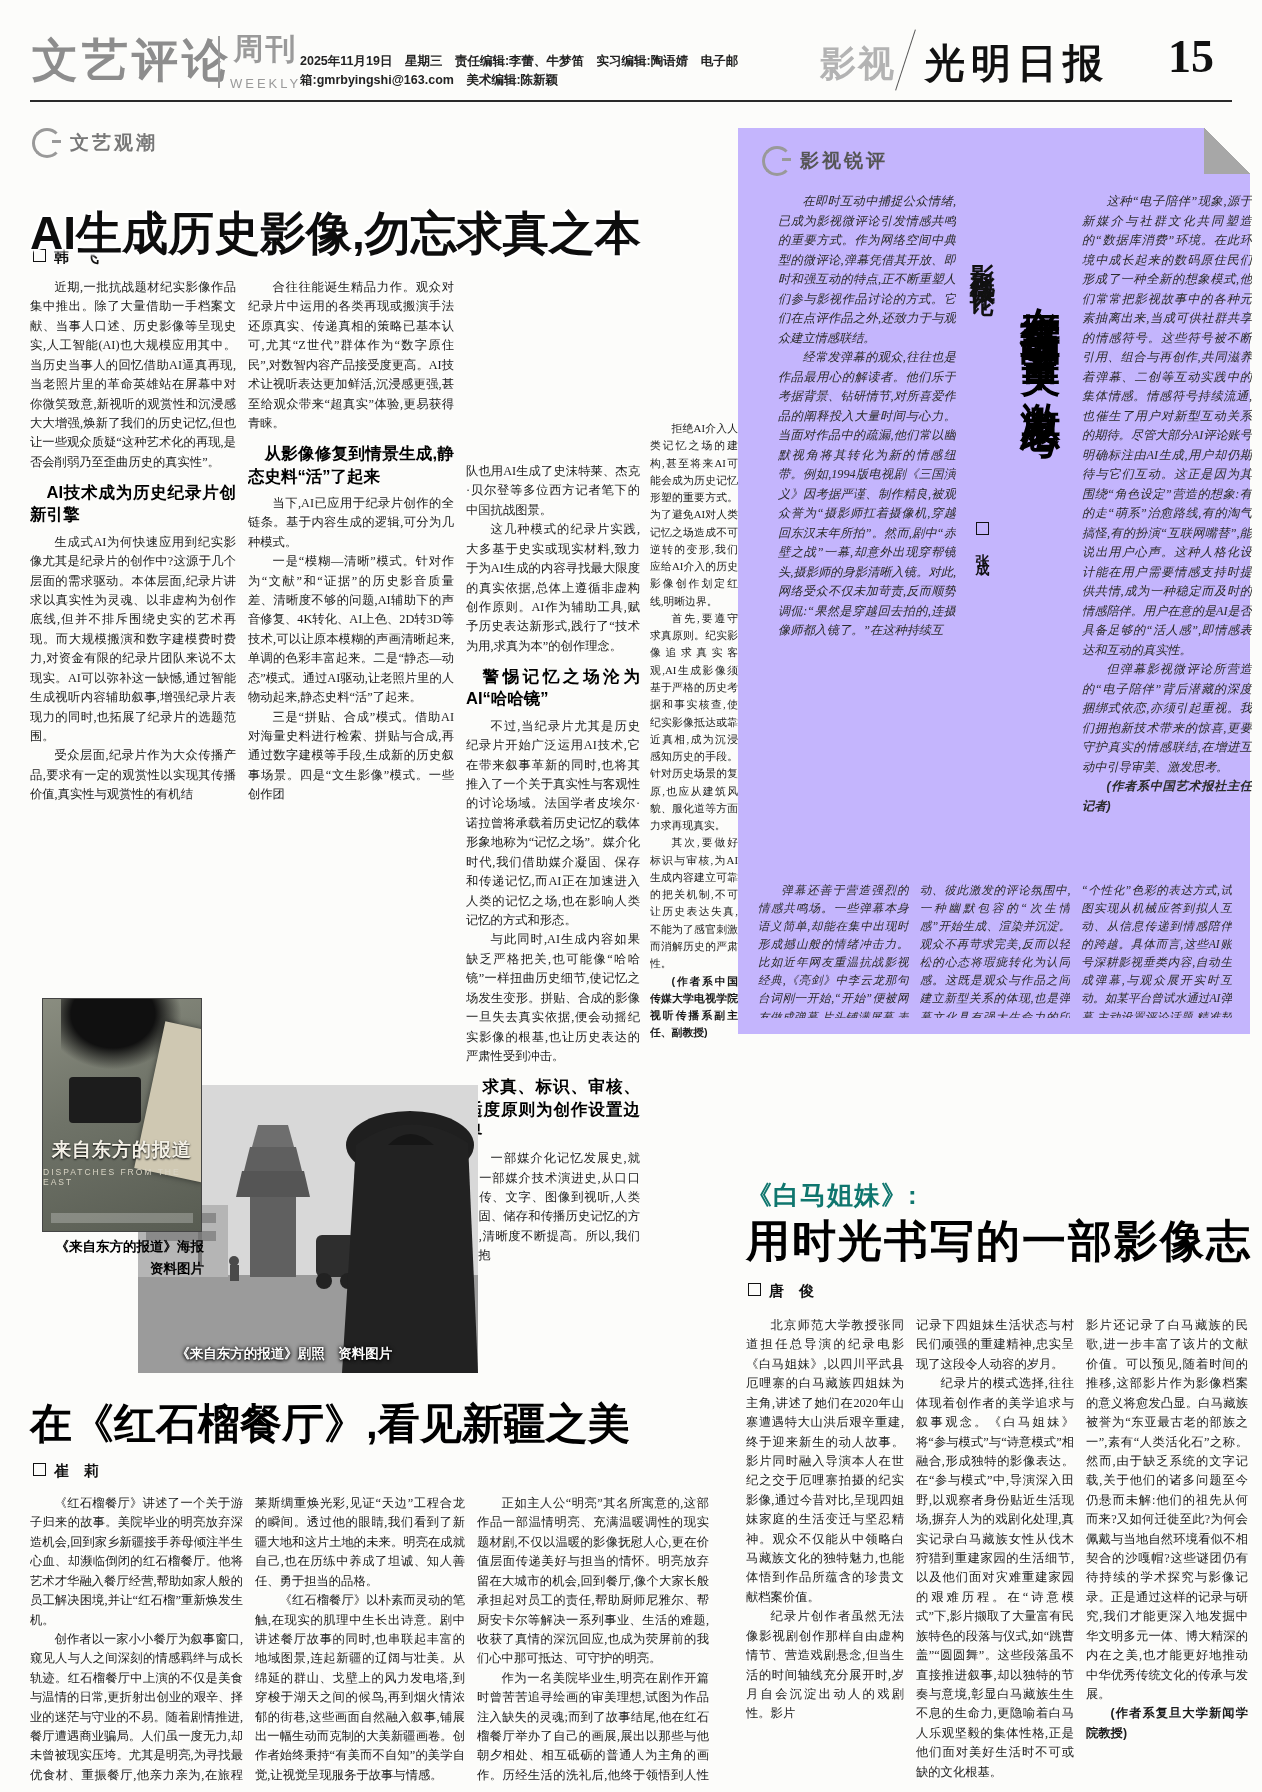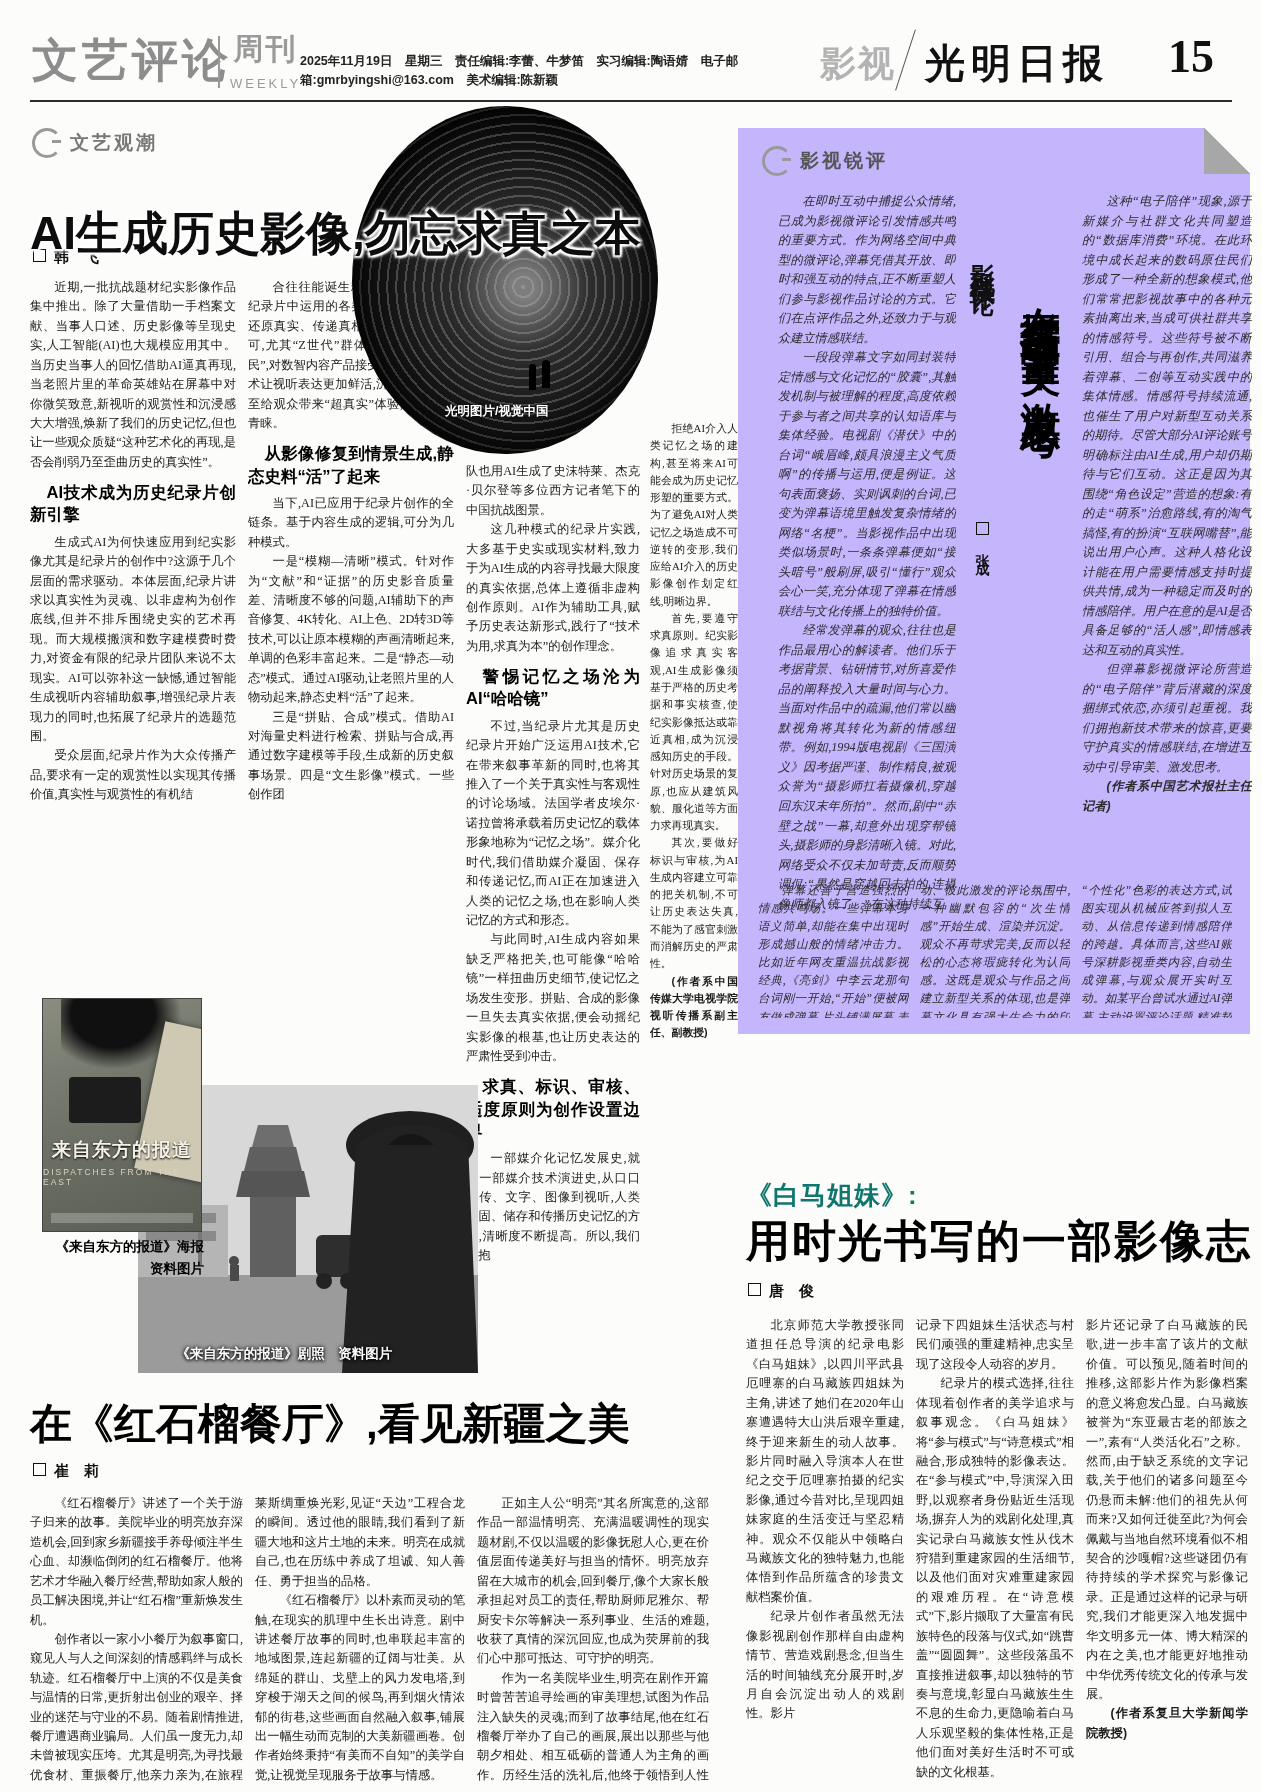--- a/index.html
+++ b/index.html
@@ -122,25 +122,20 @@
   <div class="mast-slash"></div>
   <div class="paper-name">光明日报</div>
   <div class="page-num">15</div>
   <div class="mast-rule"></div>
 
   <div class="kicker-badge" style="left:32px;top:128px;">
     <span class="g-ring"></span>
     <span>文艺观潮</span>
   </div>
 
-  <div class="vortex">
-    <div class="fig f1"></div>
-    <div class="fig f2"></div>
-    <span class="cap">光明图片/视觉中国</span>
-  </div>
 
   <h1 class="ai-headline">AI生成历史影像,勿忘求真之本</h1>
 
   <div class="byline" style="position:absolute;left:33px;top:248px;">
     <span class="sq"></span><span>韩　飞</span>
   </div>
 
   <div class="col" style="left:30px;top:278px;width:206px;height:714px;">
     <p>近期,一批抗战题材纪实影像作品集中推出。除了大量借助一手档案文献、当事人口述、历史影像等呈现史实,人工智能(AI)也大规模应用其中。当历史当事人的回忆借助AI逼真再现,当老照片里的革命英雄站在屏幕中对你微笑致意,新视听的观赏性和沉浸感大大增强,焕新了我们的历史记忆,但也让一些观众质疑“这种艺术化的再现,是否会削弱乃至歪曲历史的真实性”。</p>
     <h3 class="subhead">AI技术成为历史纪录片创新引擎</h3>
@@ -213,21 +208,20 @@
   <div class="box">
     <div class="fold"></div>
     <div class="box-inner">
       <div class="kicker-badge" style="position:absolute;">
         <span class="g-ring"></span>
         <span>影视锐评</span>
       </div>
       <div class="box-flow">
         <div class="kcol kai" style="width:178px;flex:none;margin-left:20px;">
           <p>在即时互动中捕捉公众情绪,已成为影视微评论引发情感共鸣的重要方式。作为网络空间中典型的微评论,弹幕凭借其开放、即时和强互动的特点,正不断重塑人们参与影视作品讨论的方式。它们在点评作品之外,还致力于与观众建立情感联结。</p>
-          <p>一段段弹幕文字如同封装特定情感与文化记忆的“胶囊”,其触发机制与被理解的程度,高度依赖于参与者之间共享的认知语库与集体经验。电视剧《潜伏》中的台词“峨眉峰,颇具浪漫主义气质啊”的传播与运用,便是例证。这句表面褒扬、实则讽刺的台词,已变为弹幕语境里触发复杂情绪的网络“名梗”。当影视作品中出现类似场景时,一条条弹幕便如“接头暗号”般刷屏,吸引“懂行”观众会心一笑,充分体现了弹幕在情感联结与文化传播上的独特价值。</p>
           <p>经常发弹幕的观众,往往也是作品最用心的解读者。他们乐于考据背景、钻研情节,对所喜爱作品的阐释投入大量时间与心力。当面对作品中的疏漏,他们常以幽默视角将其转化为新的情感纽带。例如,1994版电视剧《三国演义》因考据严谨、制作精良,被观众誉为“摄影师扛着摄像机,穿越回东汉末年所拍”。然而,剧中“赤壁之战”一幕,却意外出现穿帮镜头,摄影师的身影清晰入镜。对此,网络受众不仅未加苛责,反而顺势调侃:“果然是穿越回去拍的,连摄像师都入镜了。”在这种持续互</p>
         </div>
         <div class="vmid">
           <div class="vkicker">影视微评论:</div>
           <div class="vheadline">在增进互动中引导审美、激发思考</div>
           <div class="vbyline">
             <span class="sq"></span><span>张成</span>
           </div>
         </div>
         <div class="kcol kai" style="width:170px;flex:none;">

